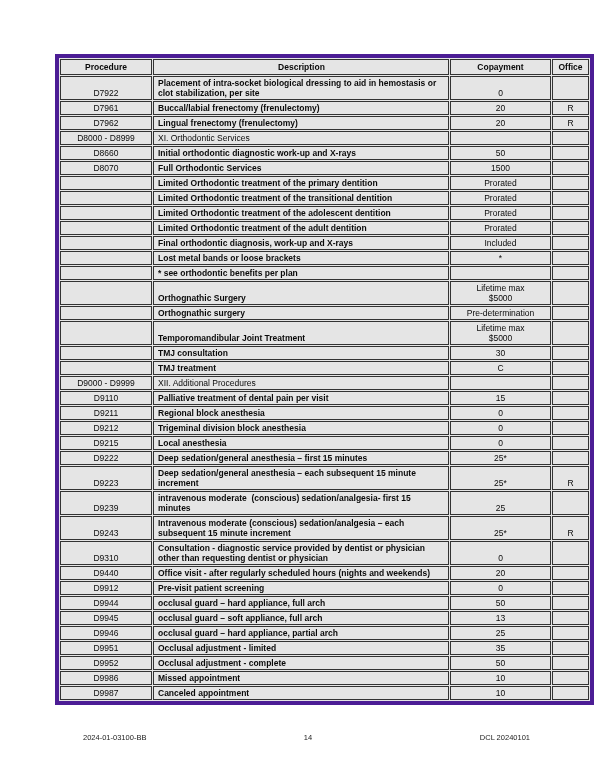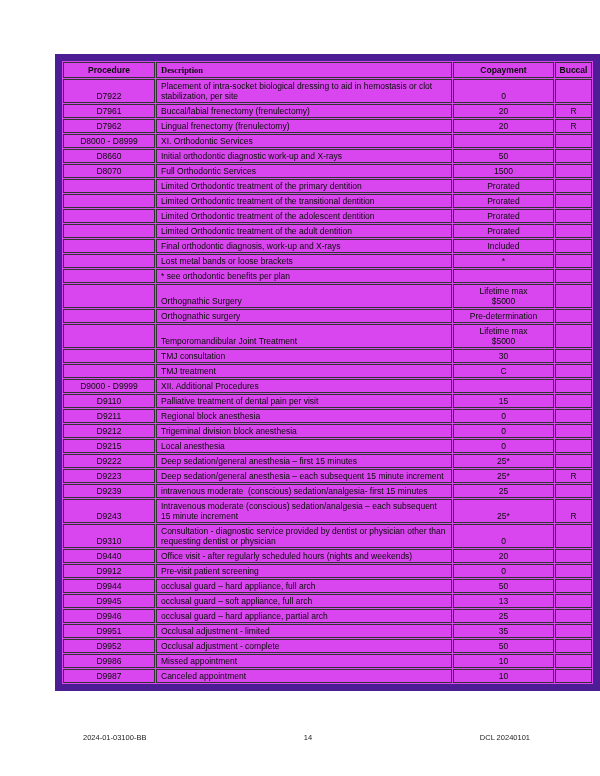--- a/index.html
+++ b/index.html
@@ -16,43 +16,43 @@
     width: 600px;
     height: 776px;
     background: #ffffff;
   }
   table.schedule-table {
     position: absolute;
     left: 55px;
     top: 54px;
     border-collapse: separate;
     border-spacing: 1px;
-    border: 7px solid #4c1d95;
-    background: #d946ef;
+    border: 4px solid #4c1d95;
+    background: #e5e5e5;
     table-layout: fixed;
     width: 531px;
   }
   th, td {
     border: 1px solid #333333;
     font-size: 8.5px;
     line-height: 10px;
     color: #0a0a0a;
     padding: 1px 3px;
     vertical-align: bottom;
     overflow: hidden;
   }
   th {
     font-weight: bold;
     text-align: center;
     vertical-align: middle;
     padding: 2px 3px;
   }
-  th.th-desc { text-align: left; padding-left: 4px; font-family: Liberation Serif, serif; }
+  th.th-desc { text-align: center; padding-left: 4px; }
   td.col-proc { text-align: center; }
-  td.col-desc { text-align: left; padding-left: 4px; white-space: pre-wrap; }
+  td.col-desc { text-align: left; padding-left: 4px; white-space: pre-wrap; font-weight: bold; }
   td.col-copay { text-align: center; white-space: pre-line; }
   td.col-notes { text-align: center; }
   tr.section-row td { font-weight: normal; }
   .footer {
     position: absolute;
     top: 733px;
     left: 0;
     width: 600px;
     height: 12px;
     font-size: 7.5px;
@@ -72,21 +72,21 @@
       <col style="width:92px">
       <col style="width:296px">
       <col style="width:101px">
       <col style="width:37px">
     </colgroup>
     <thead>
       <tr>
         <th>Procedure</th>
         <th class="th-desc">Description</th>
         <th>Copayment</th>
-        <th>Buccal</th>
+        <th>Office</th>
       </tr>
     </thead>
     <tbody id="table-body">
         <tr>
       <td class="col-proc">D7922</td>
       <td class="col-desc">Placement of intra-socket biological dressing to aid in hemostasis or clot stabilization, per site</td>
       <td class="col-copay">0</td>
       <td class="col-notes"></td>
     </tr>
         <tr>

